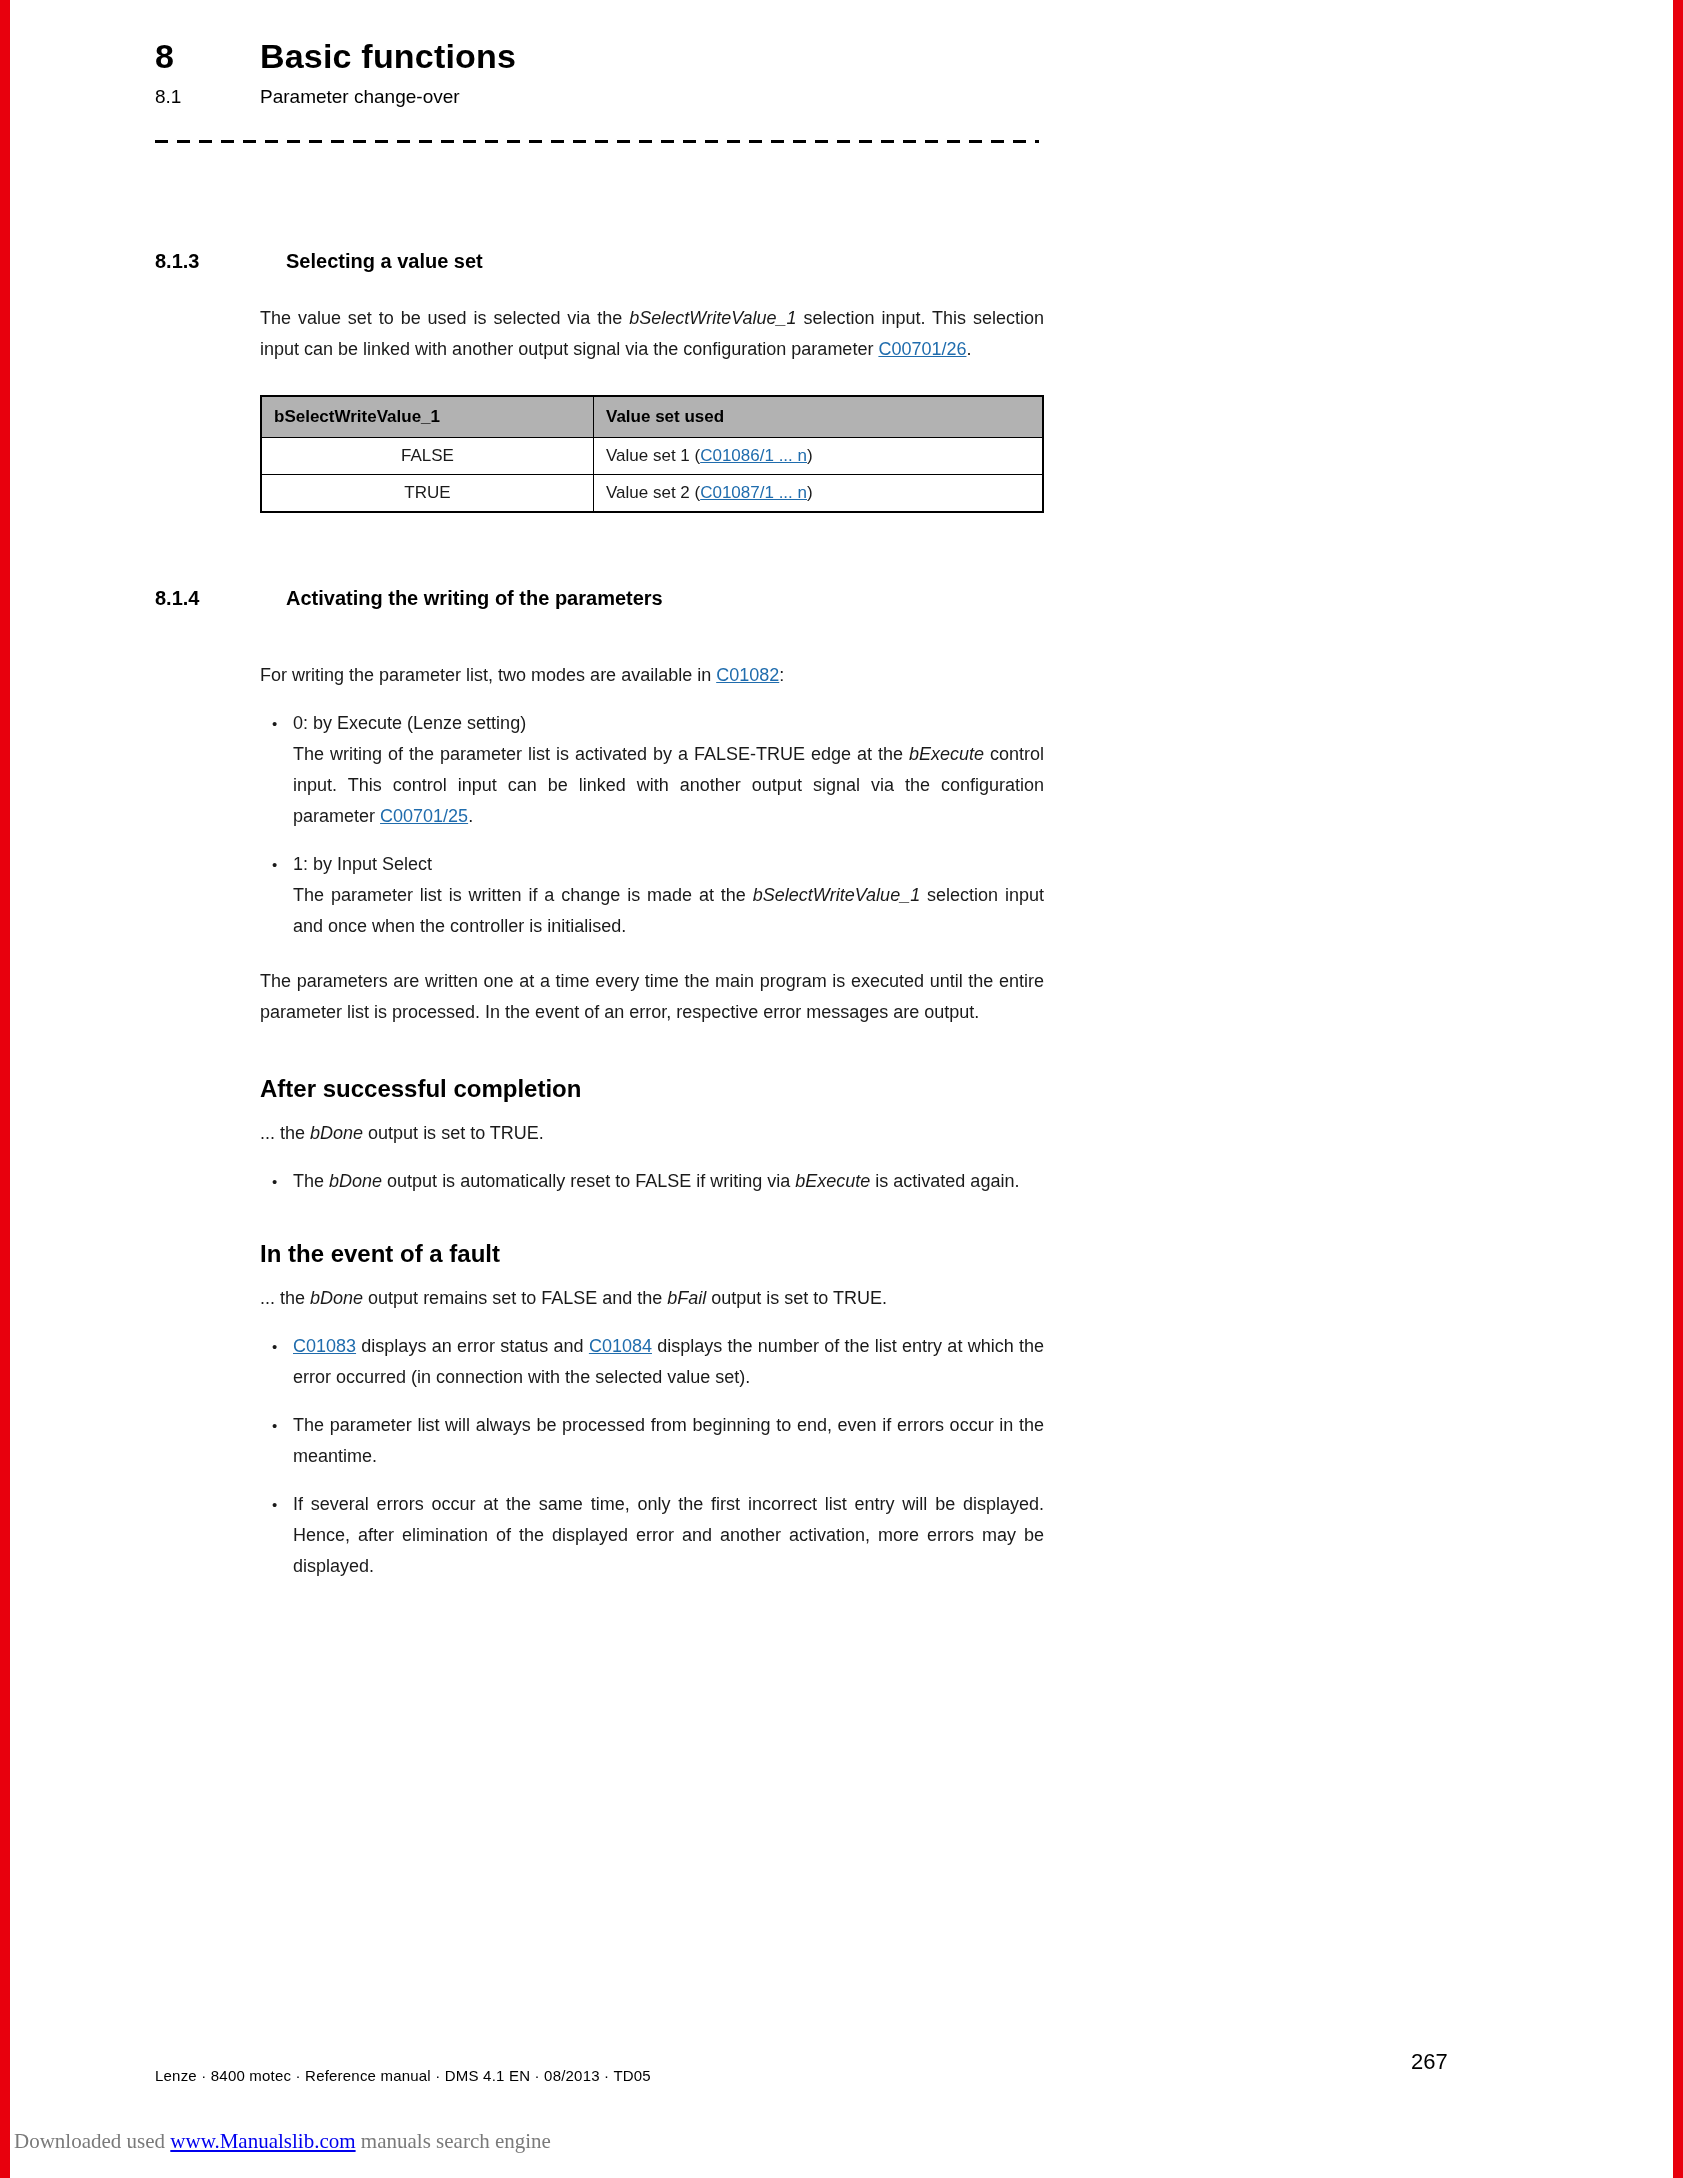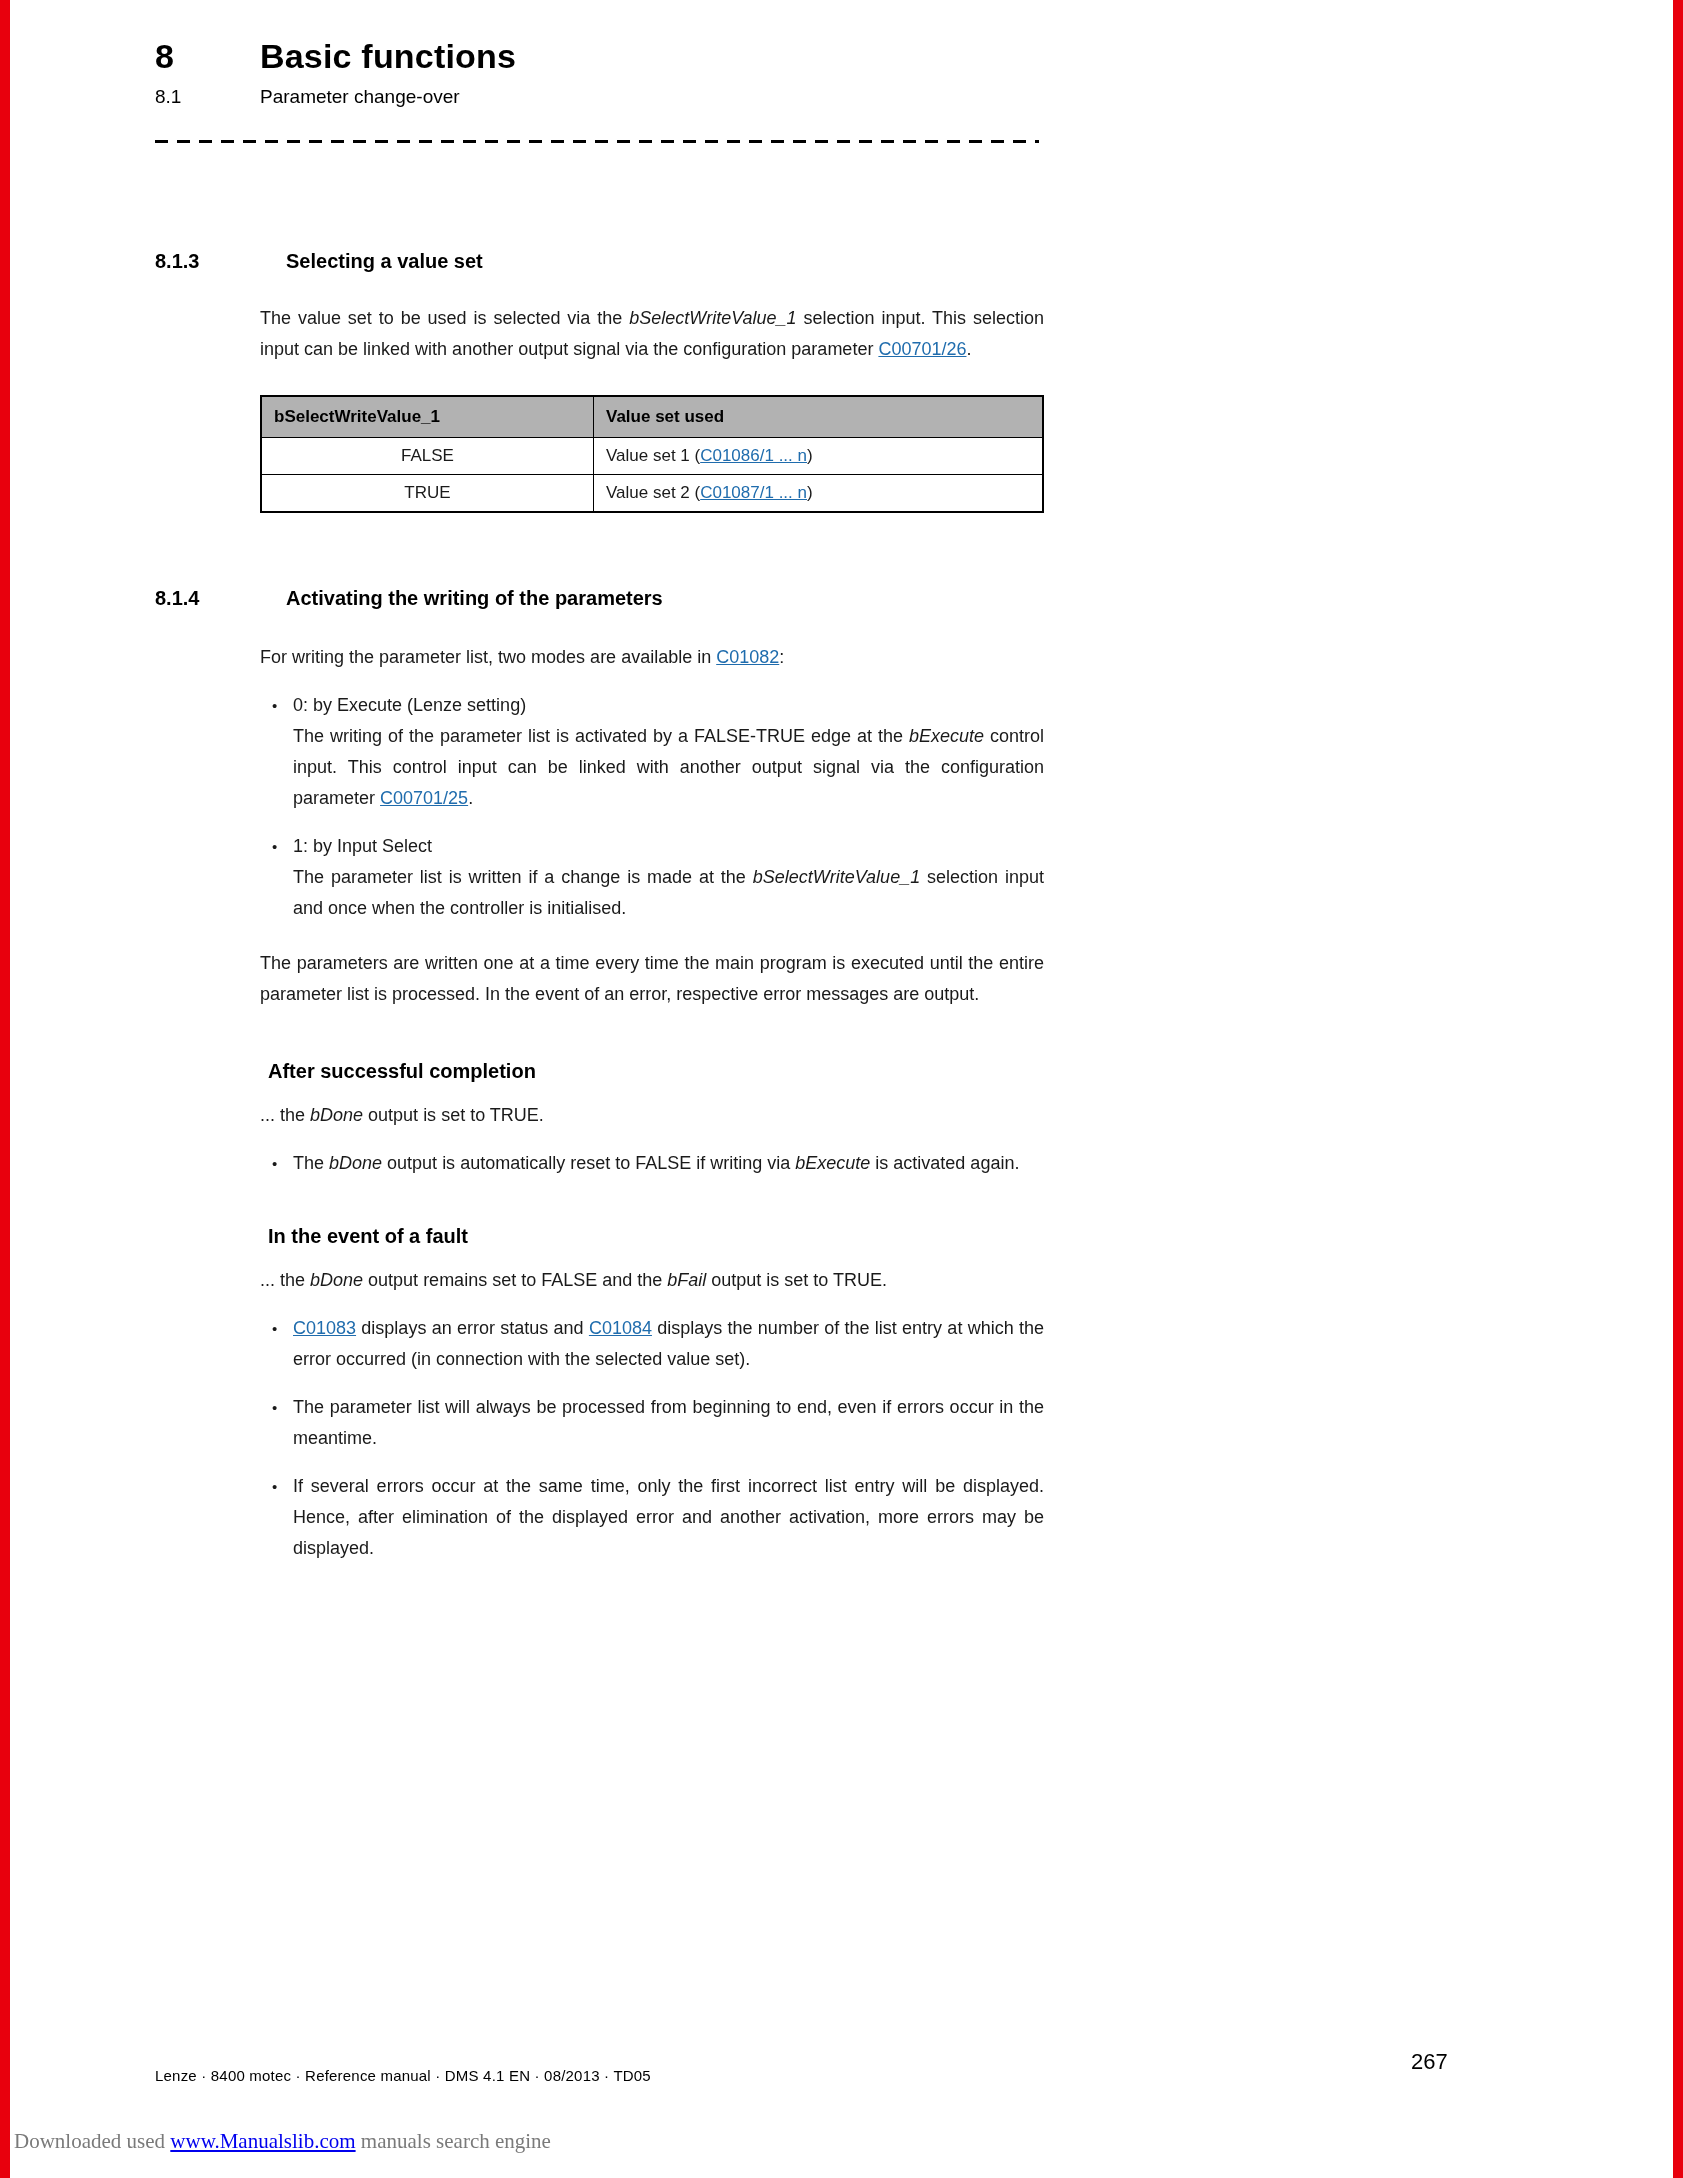--- a/index.html
+++ b/index.html
@@ -25,21 +25,21 @@
   }
 
   .sec-head { font-size:20px; font-weight:700; line-height:28px; color:#000;gap:26px; }
   .sec-head.first { margin-top:104px; }
   .sec-head.second { margin-top:71px; }
 
   .body-col { padding-left:105px; }
 
   .para { font-size:18px; line-height:31px; text-align:justify; margin:0; }
   .para.intro { margin-top:28px; }
-  .para.modes { margin-top:30px; }
+  .para.modes { margin-top:48px; }
   .para.outro { margin-top:24px; }
   .para.after-head { margin-top:16px; }
 
   em.term { font-style:italic; }
   a.doclink { color:#1f6cad; text-decoration:underline; cursor:pointer; }
 
   table.vset {
     margin-top:30px; width:784px; border-collapse:collapse;
     border:2px solid #000; font-size:17px;
   }
@@ -55,21 +55,21 @@
   ul.blist.tight { margin-top:10px; }
   ul.blist li {
     position:relative; padding-left:33px; margin-top:17px;
     font-size:18px; line-height:31px; text-align:justify;
   }
   ul.blist li::before {
     content:"•"; position:absolute; left:12px; top:0;
     font-size:15px; line-height:31px; color:#1a1a1a;
   }
 
-  .subhead { font-size:20px; font-weight:700; line-height:26px; margin:8px; color:#000; }
+  .subhead { font-size:24px; font-weight:700; line-height:26px; margin:0; color:#000; }
   .subhead.success { margin-top:48px; }
   .subhead.fault { margin-top:44px; }
 
   .footer-line {
     position:absolute; left:155px; top:2067px; font-size:15px; color:#000; letter-spacing:0.2px;
   }
   .page-number {
     position:absolute; left:1411px; top:2049px; font-size:22px; color:#000;
   }
   .watermark {

